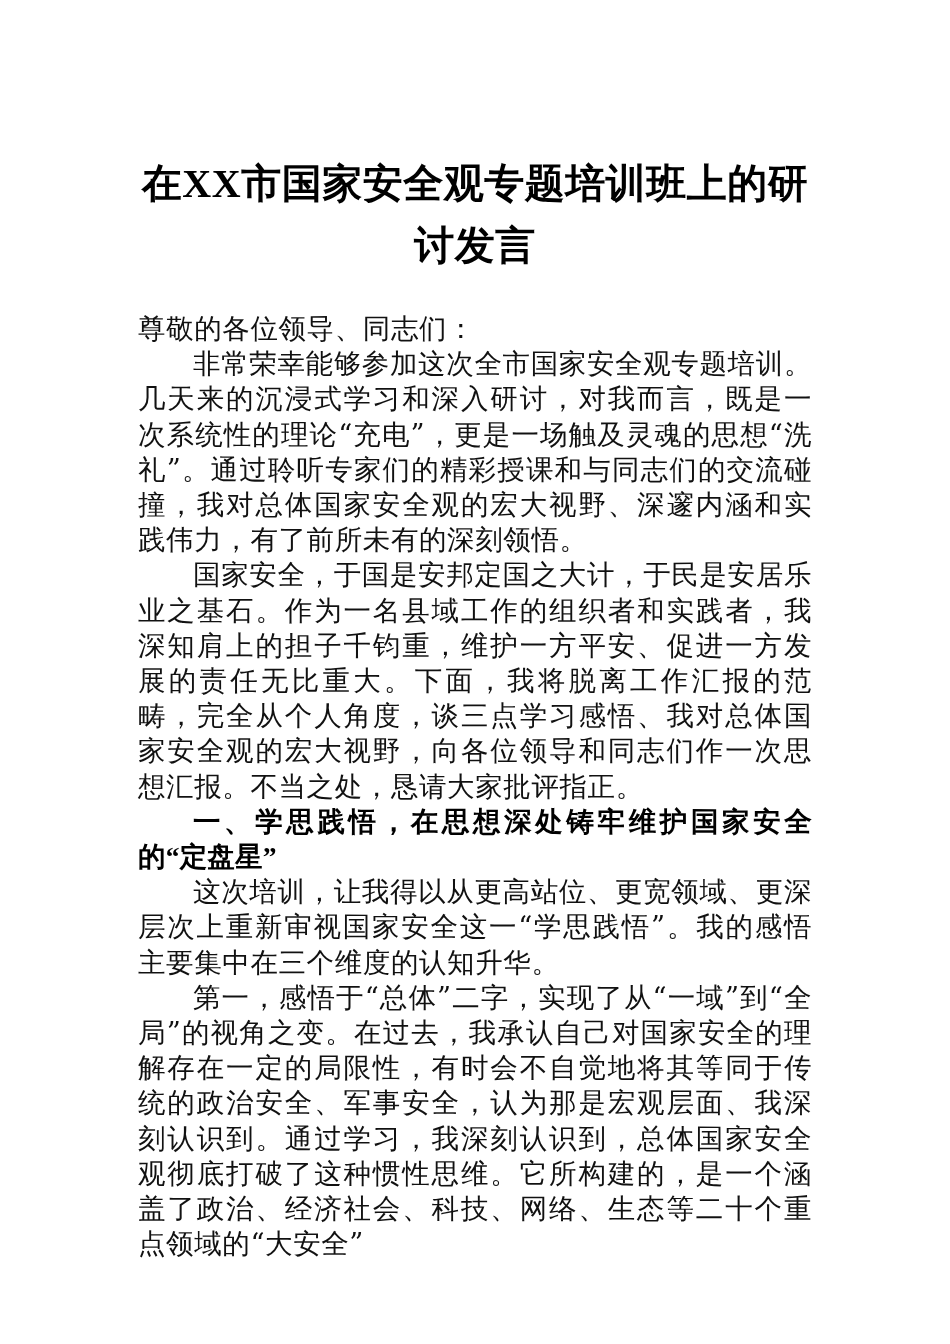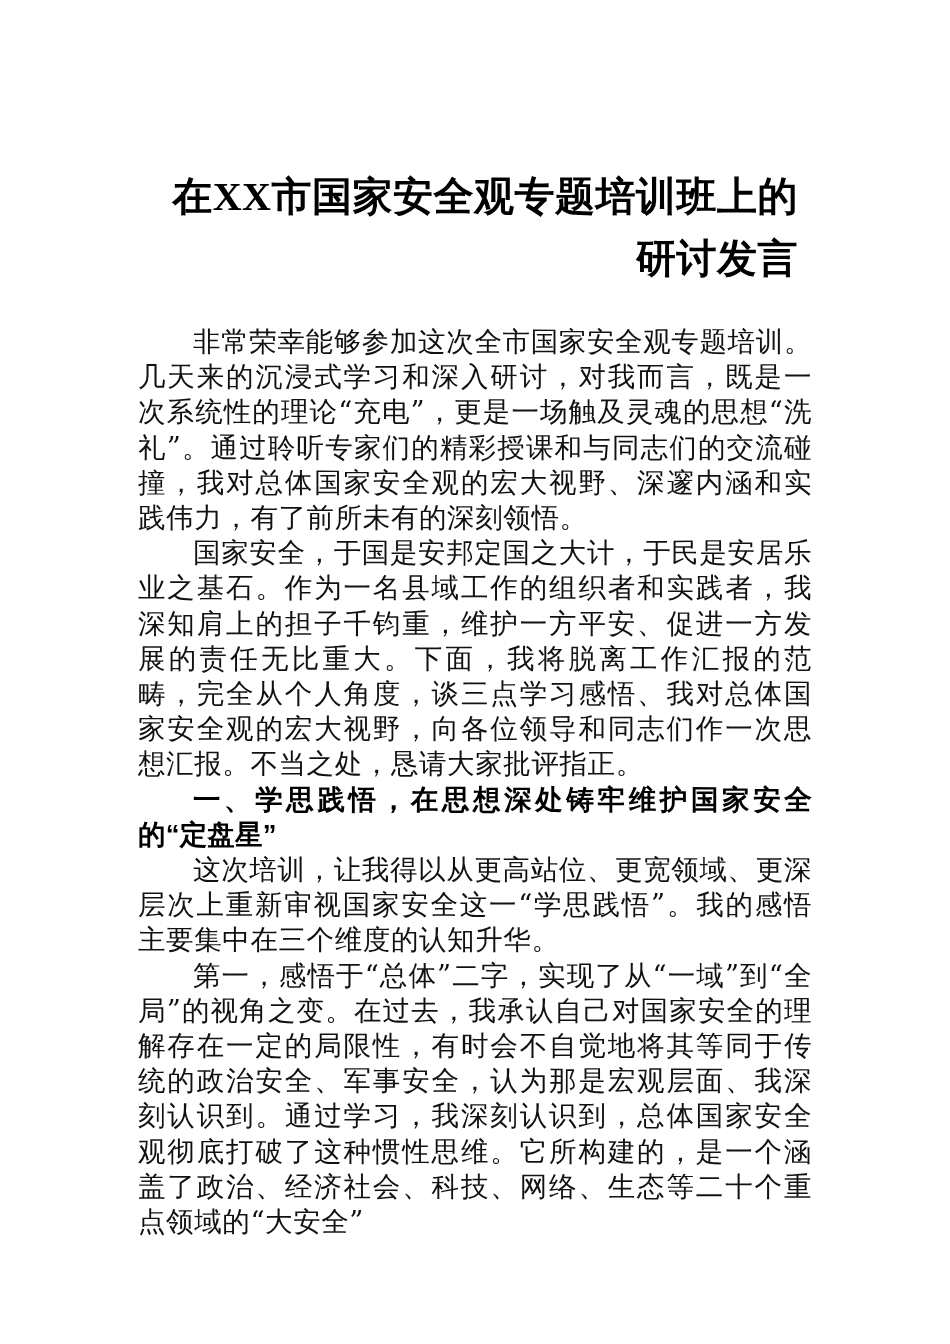--- a/index.html
+++ b/index.html
@@ -20,23 +20,23 @@
     position: relative;
     width: 950px;
     height: 1344px;
     box-sizing: border-box;
     padding: 0 138px 0 138px;
     background: #ffffff;
   }
 
   
   .doc-title {
-    margin: 14px;
+    margin: 1px;
     padding-top: 152px;
-    text-align: right;
+    text-align: center;
     font-family: "Liberation Serif", "DejaVu Serif", serif;
     font-weight: bold;
     font-size: 40px;
     line-height: 62px;
     letter-spacing: 0.5px;
     color: #000000;
     word-break: break-all;
   }
 
   
@@ -59,40 +59,41 @@
   }
 
   .para.no-indent {
     text-indent: 0;
   }
 
   
   .heading {
     margin: 0;
     text-indent: 2em;
-    font-family: Liberation Sans, sans-serif;
+    font-family: Liberation Serif, serif;
     font-weight: bold;
     font-size: 27.5px;
     line-height: 35.2px;
     letter-spacing: 0.2px;
     text-align: justify;
     text-justify: inter-character;
     word-break: break-all;
     color: #000000;
   }
 </style>
 </head>
 <body>
 
 <div class="page">
 
   <h1 class="doc-title">在XX市国家安全观专题培训班上的研讨发言</h1>
 
   <div class="body-block">
 
+    <p class="para no-indent">尊敬的各位领导、同志们：</p>
 
     <p class="para">非常荣幸能够参加这次全市国家安全观专题培训。几天来的沉浸式学习和深入研讨，对我而言，既是一次系统性的理论“充电”，更是一场触及灵魂的思想“洗礼”。通过聆听专家们的精彩授课和与同志们的交流碰撞，我对总体国家安全观的宏大视野、深邃内涵和实践伟力，有了前所未有的深刻领悟。</p>
 
     <p class="para">国家安全，于国是安邦定国之大计，于民是安居乐业之基石。作为一名县域工作的组织者和实践者，我深知肩上的担子千钧重，维护一方平安、促进一方发展的责任无比重大。下面，我将脱离工作汇报的范畴，完全从个人角度，谈三点学习感悟、我对总体国家安全观的宏大视野，向各位领导和同志们作一次思想汇报。不当之处，恳请大家批评指正。</p>
 
     <p class="heading">一、学思践悟，在思想深处铸牢维护国家安全的“定盘星”</p>
 
     <p class="para">这次培训，让我得以从更高站位、更宽领域、更深层次上重新审视国家安全这一“学思践悟”。我的感悟主要集中在三个维度的认知升华。</p>
 
     <p class="para">第一，感悟于“总体”二字，实现了从“一域”到“全局”的视角之变。在过去，我承认自己对国家安全的理解存在一定的局限性，有时会不自觉地将其等同于传统的政治安全、军事安全，认为那是宏观层面、我深刻认识到。通过学习，我深刻认识到，总体国家安全观彻底打破了这种惯性思维。它所构建的，是一个涵盖了政治、经济社会、科技、网络、生态等二十个重点领域的“大安全”</p>

